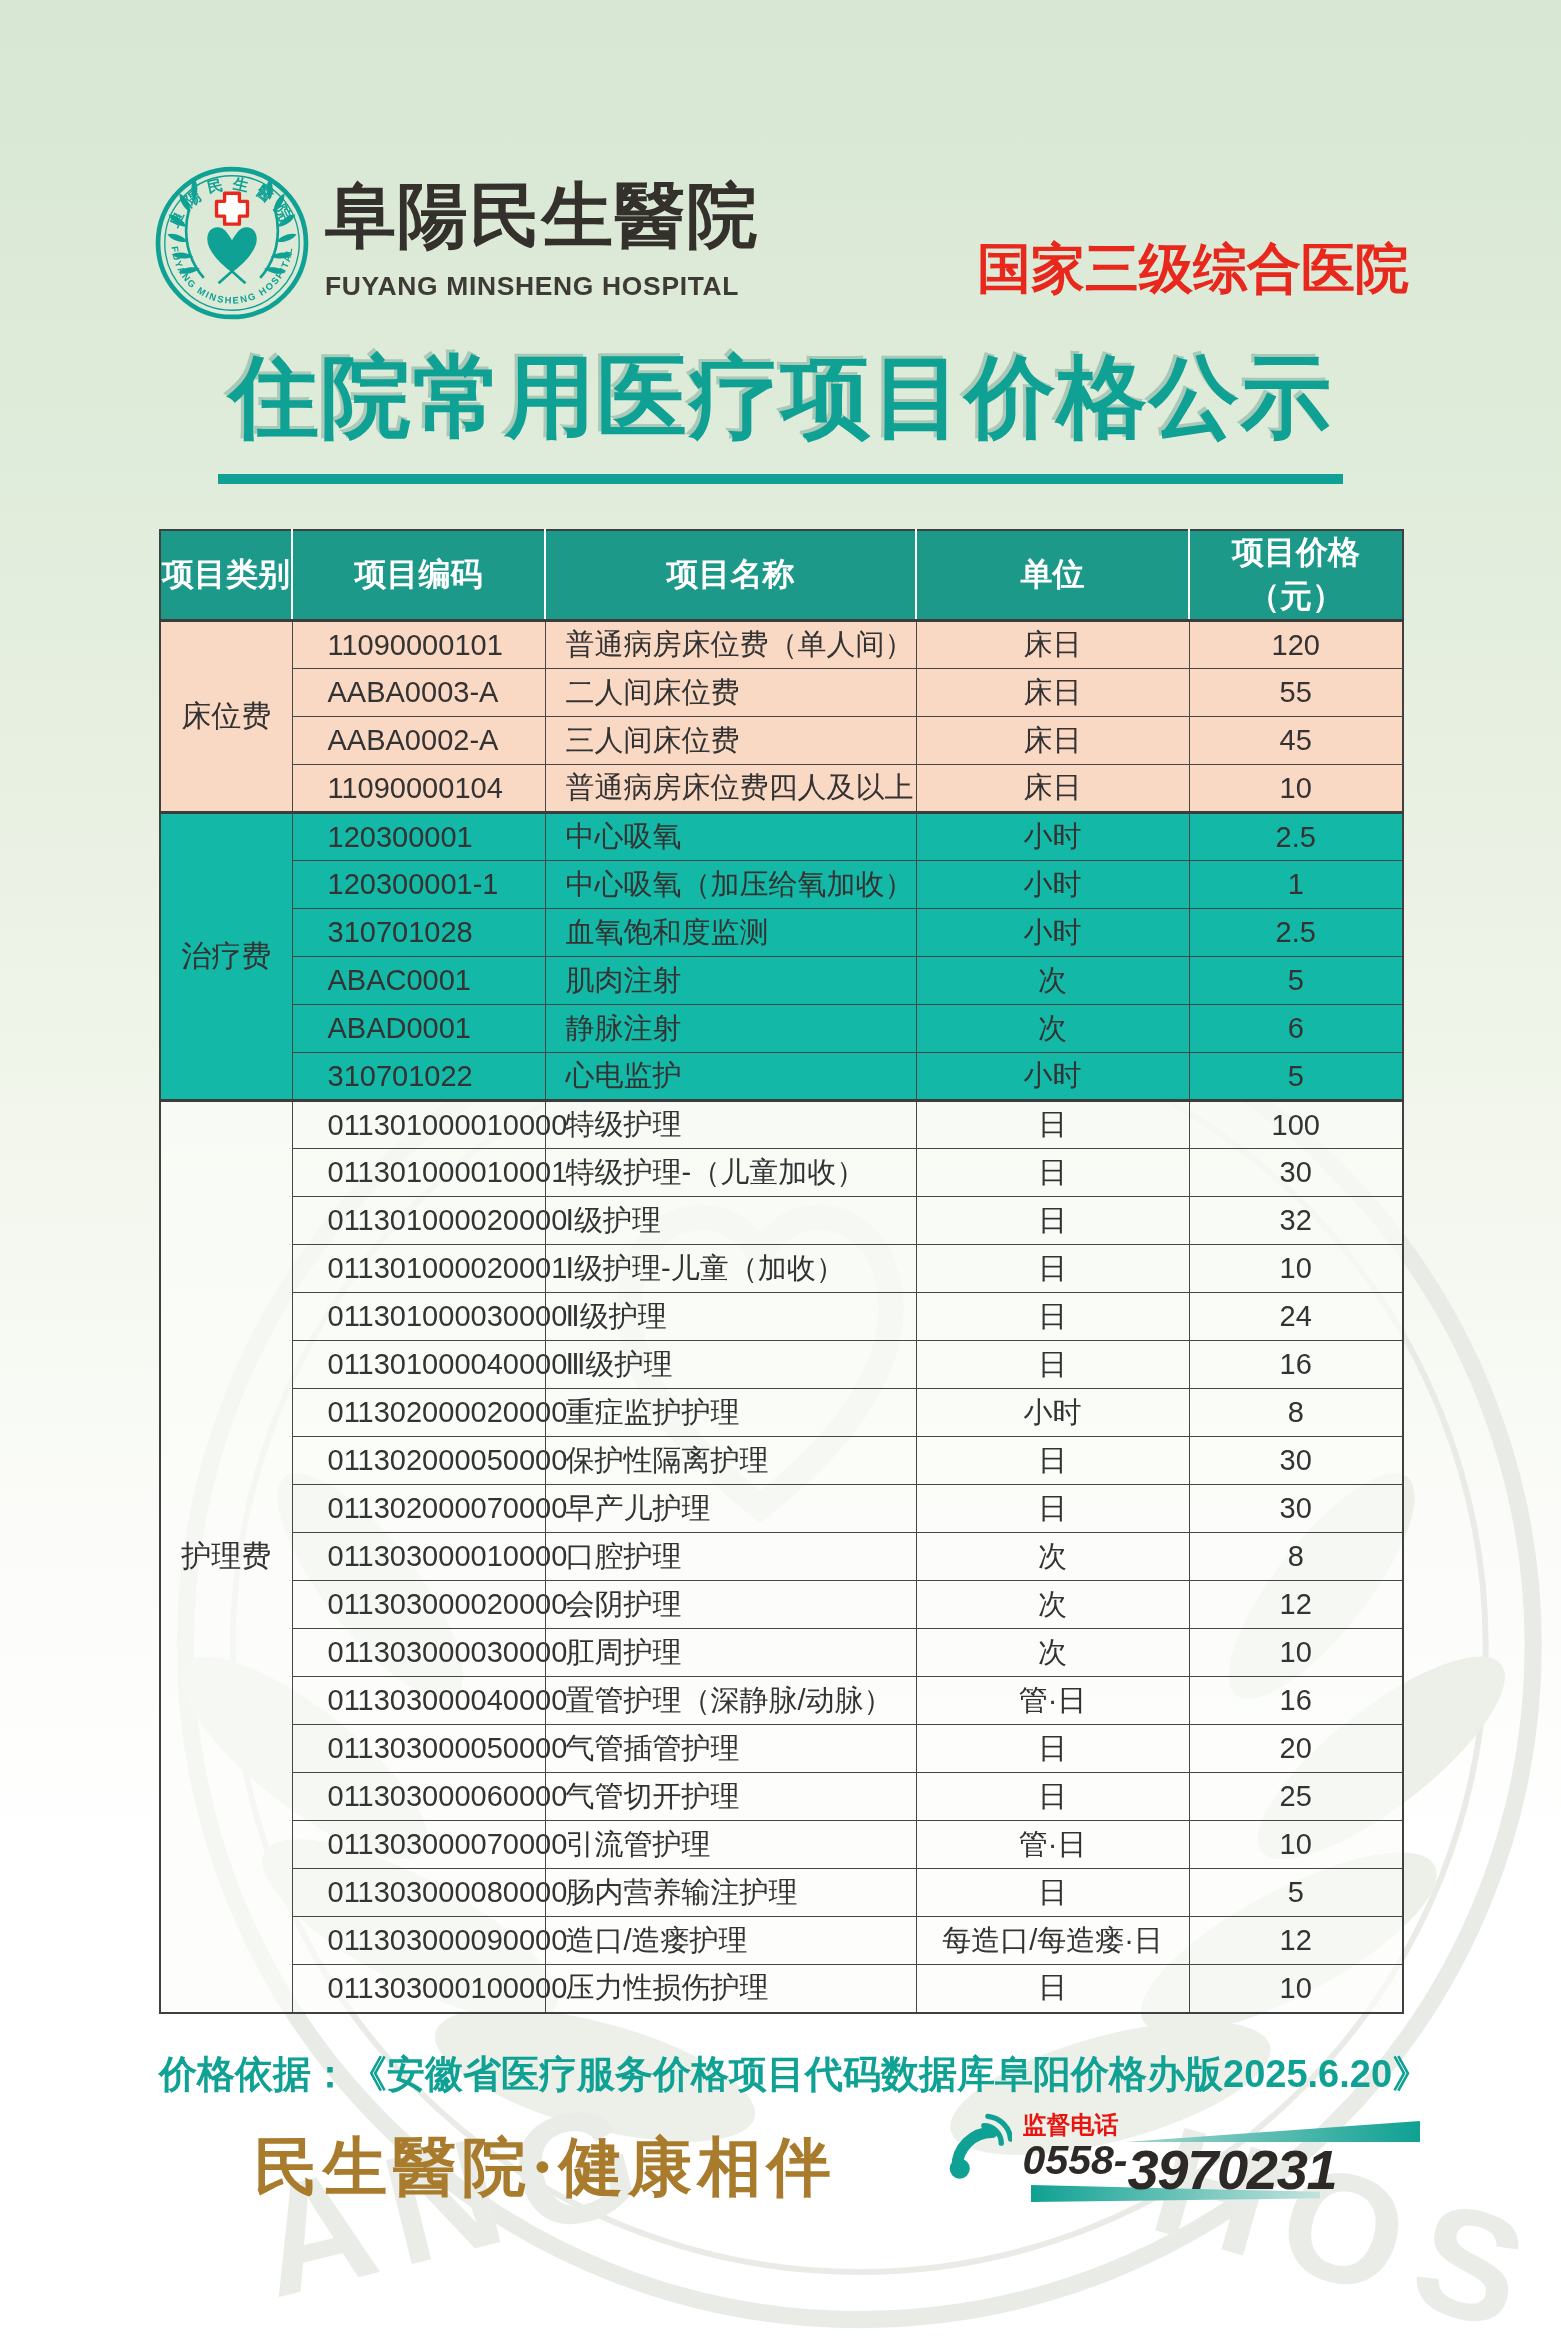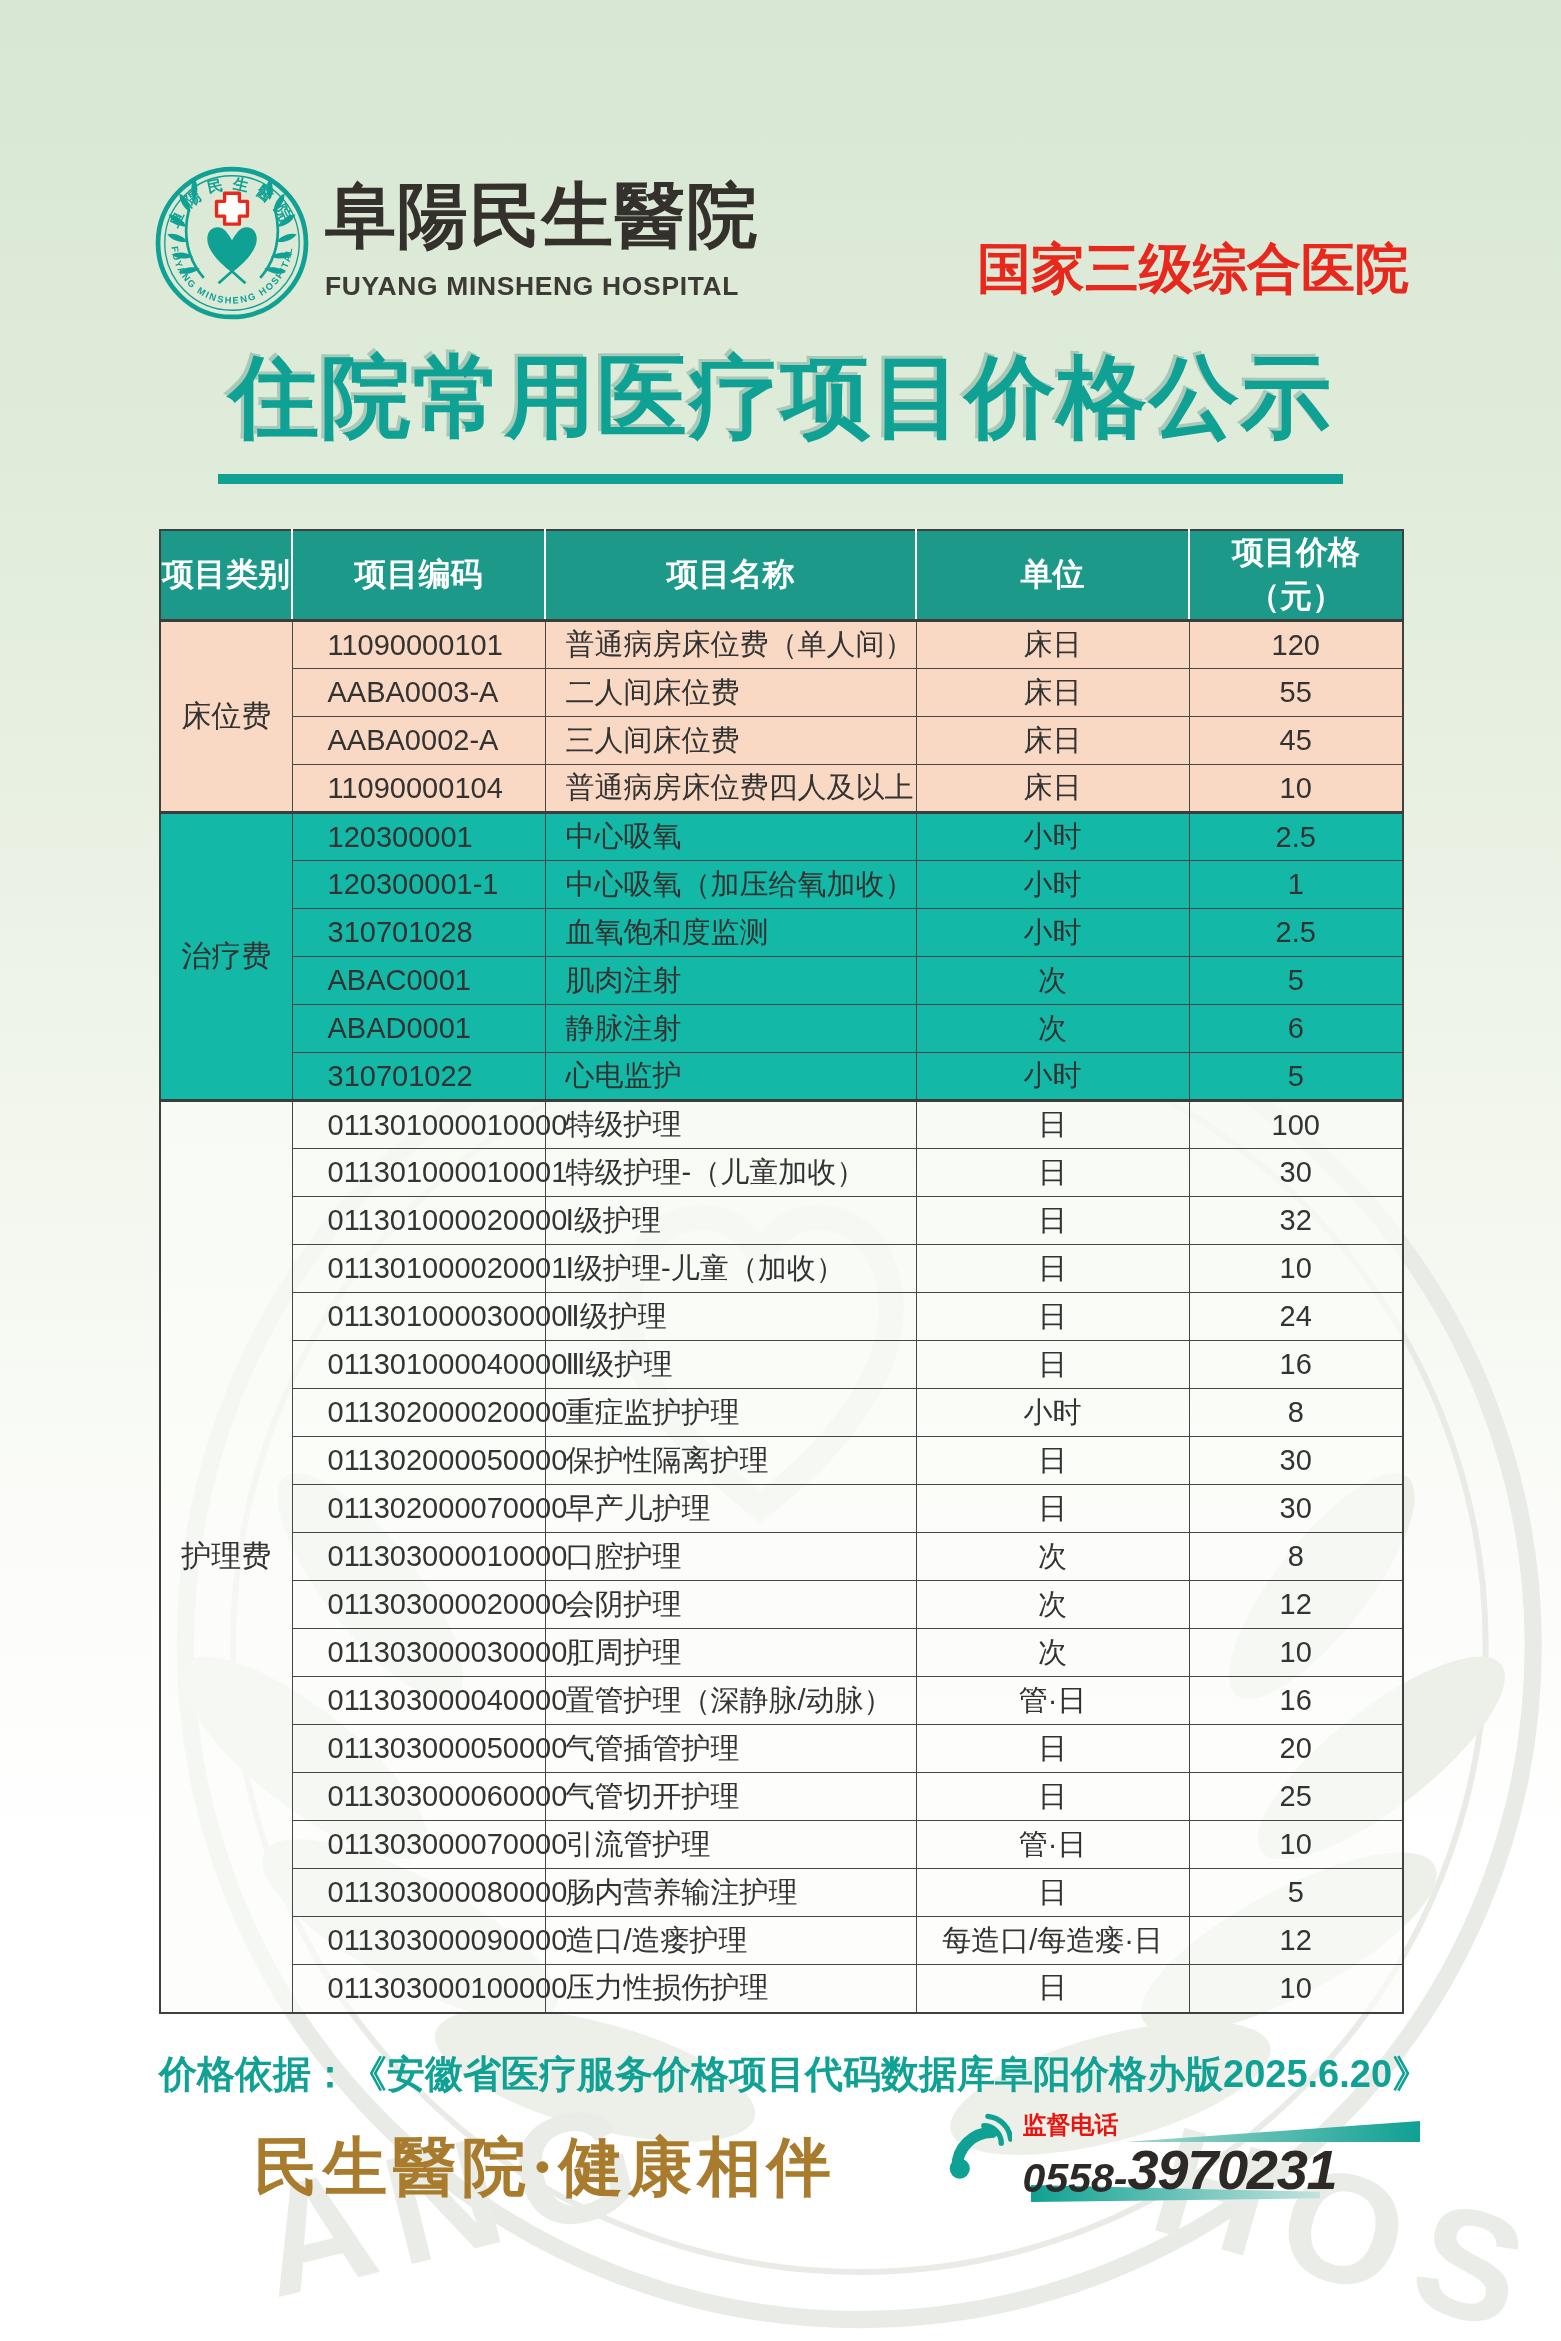--- a/index.html
+++ b/index.html
@@ -46,21 +46,21 @@
 
   
   .basis { position:absolute; left:159px; top:2049px; width:1188px; text-align:center;
            font-size:38px; font-weight:bold; color:#0fa193; white-space:nowrap; z-index:2; }
   .slogan { position:absolute; left:254px; top:2124px; font-family:"DejaVu Serif","Liberation Serif",serif;
             font-size:64px; font-weight:bold; color:#a87b2d; letter-spacing:5.3px; white-space:nowrap; z-index:2; }
   .phone { position:absolute; left:945px; top:2112px; display:flex; align-items:flex-start; z-index:2; }
   .phone-icon { width:67px; height:73px; }
   .phone-text { margin-left:10.6px; }
   .phone-label { font-size:24px; font-weight:bold; color:#e8140f; line-height:1.05; }
-  .phone-number { display:flex; align-items:flex-end; font-style:italic; font-weight:bold;
+  .phone-number { display:flex; align-items:flex-start; font-style:italic; font-weight:bold;
                   color:#2c2927; white-space:nowrap; }
   .phone-area  { font-size:41px; }
   .phone-local { font-size:56px; letter-spacing:-1.3px; }
   .swoosh-top { position:absolute; left:1125px; top:2121px; width:295px; height:21px; z-index:1;
                 background:linear-gradient(90deg,#a5d6ce,#0fa193);
                 clip-path:polygon(0 100%,100% 0,100% 100%); }
   .swoosh-bottom { position:absolute; left:1031px; top:2185px; width:289px; height:17px; z-index:1;
                    background:linear-gradient(90deg,#0fa193,#c2e3dd);
                    clip-path:polygon(0 0,100% 40%,100% 78%,0 100%); }
 </style>

